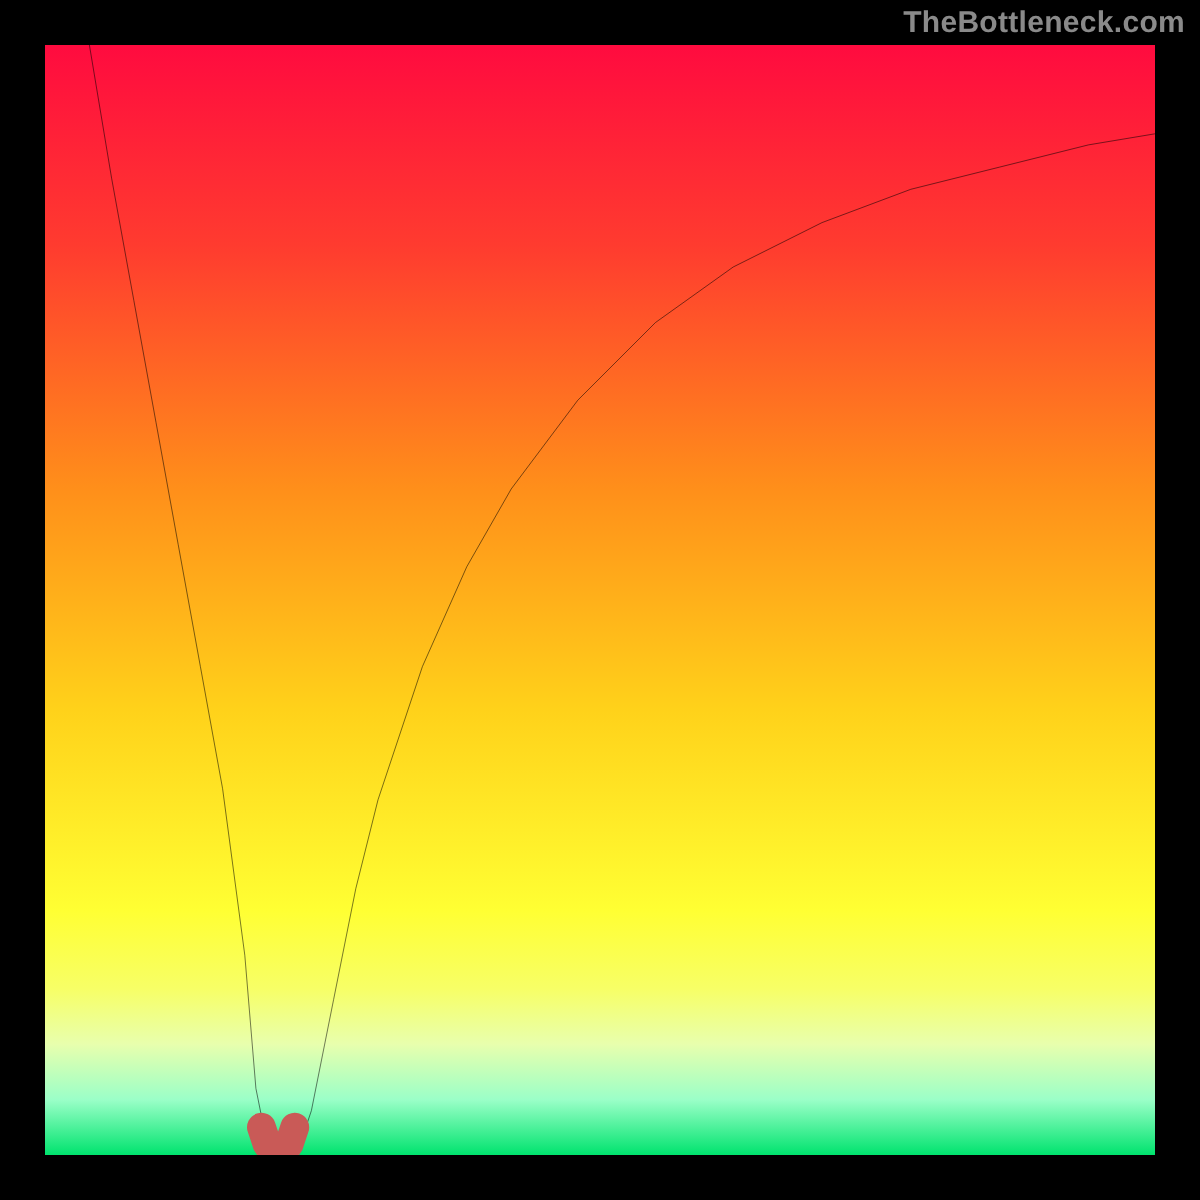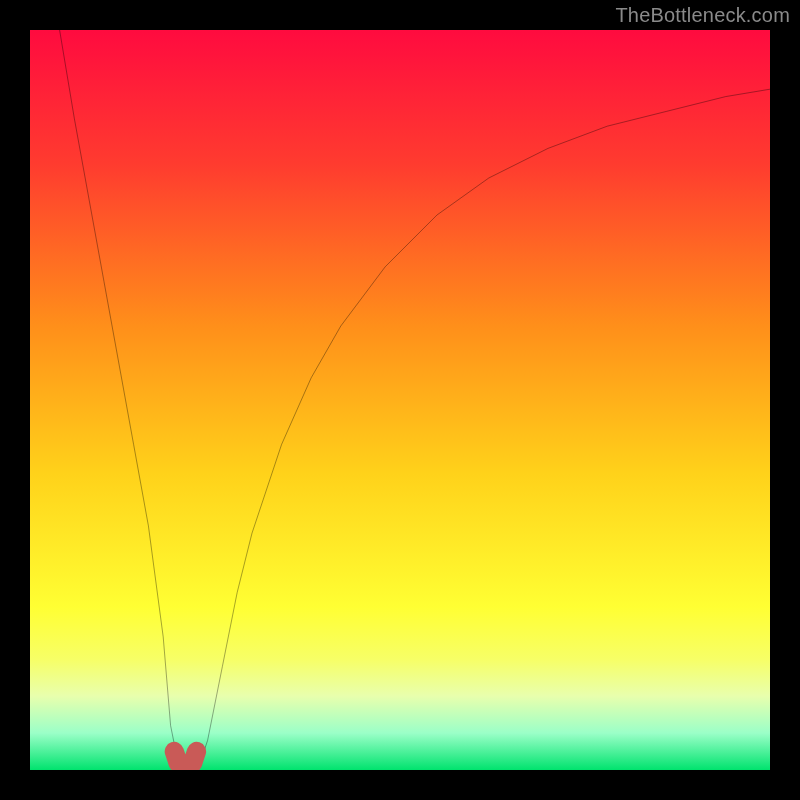--- a/index.html
+++ b/index.html
@@ -23,21 +23,21 @@
     width: 740px;
     height: 740px;
   }
   .watermark {
     position: absolute;
     top: 4px;
     right: 10px;
     font-family: Arial, Helvetica, sans-serif;
     font-size: 20px;
     color: #8a8a8a;
-    font-weight: 400;
+    font-weight: 700;
     letter-spacing: 0.2px;
   }
 </style>
 </head>
 <body>
 
 <div class="frame">
   <svg class="plot" viewBox="0 0 100 100" preserveAspectRatio="none">
     <defs>
       <linearGradient id="bg-grad" x1="0" y1="0" x2="0" y2="1">

